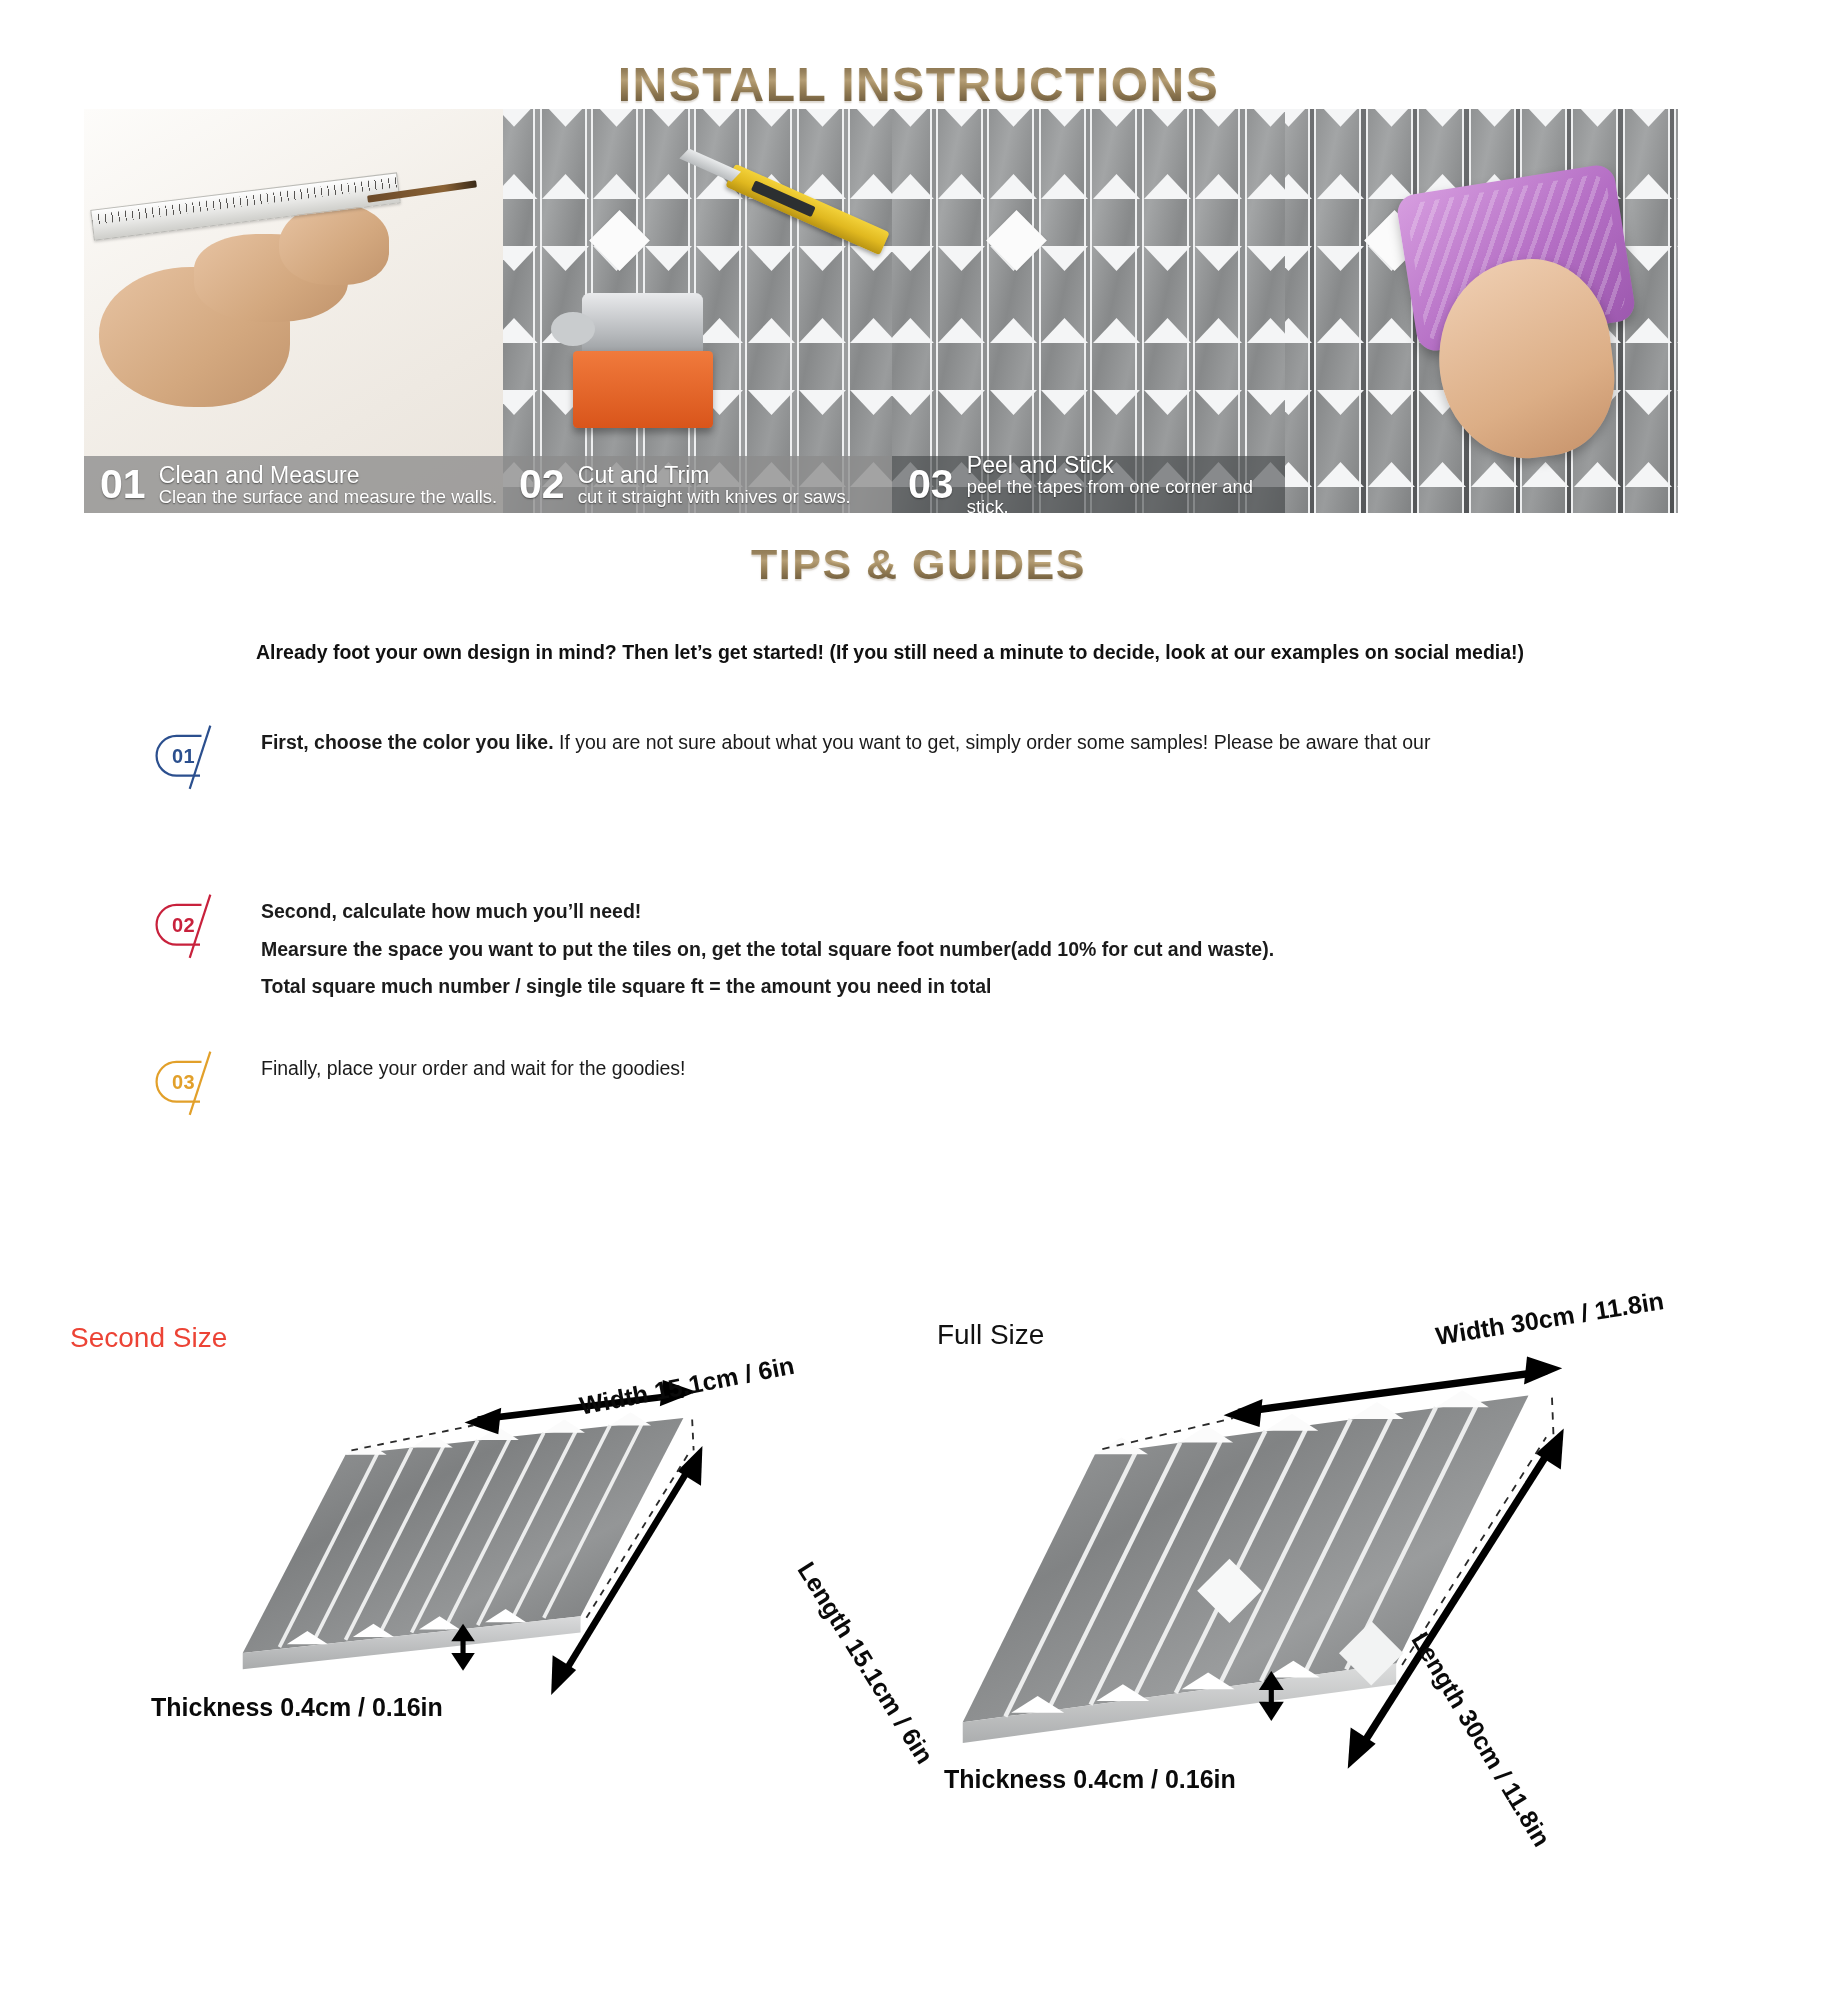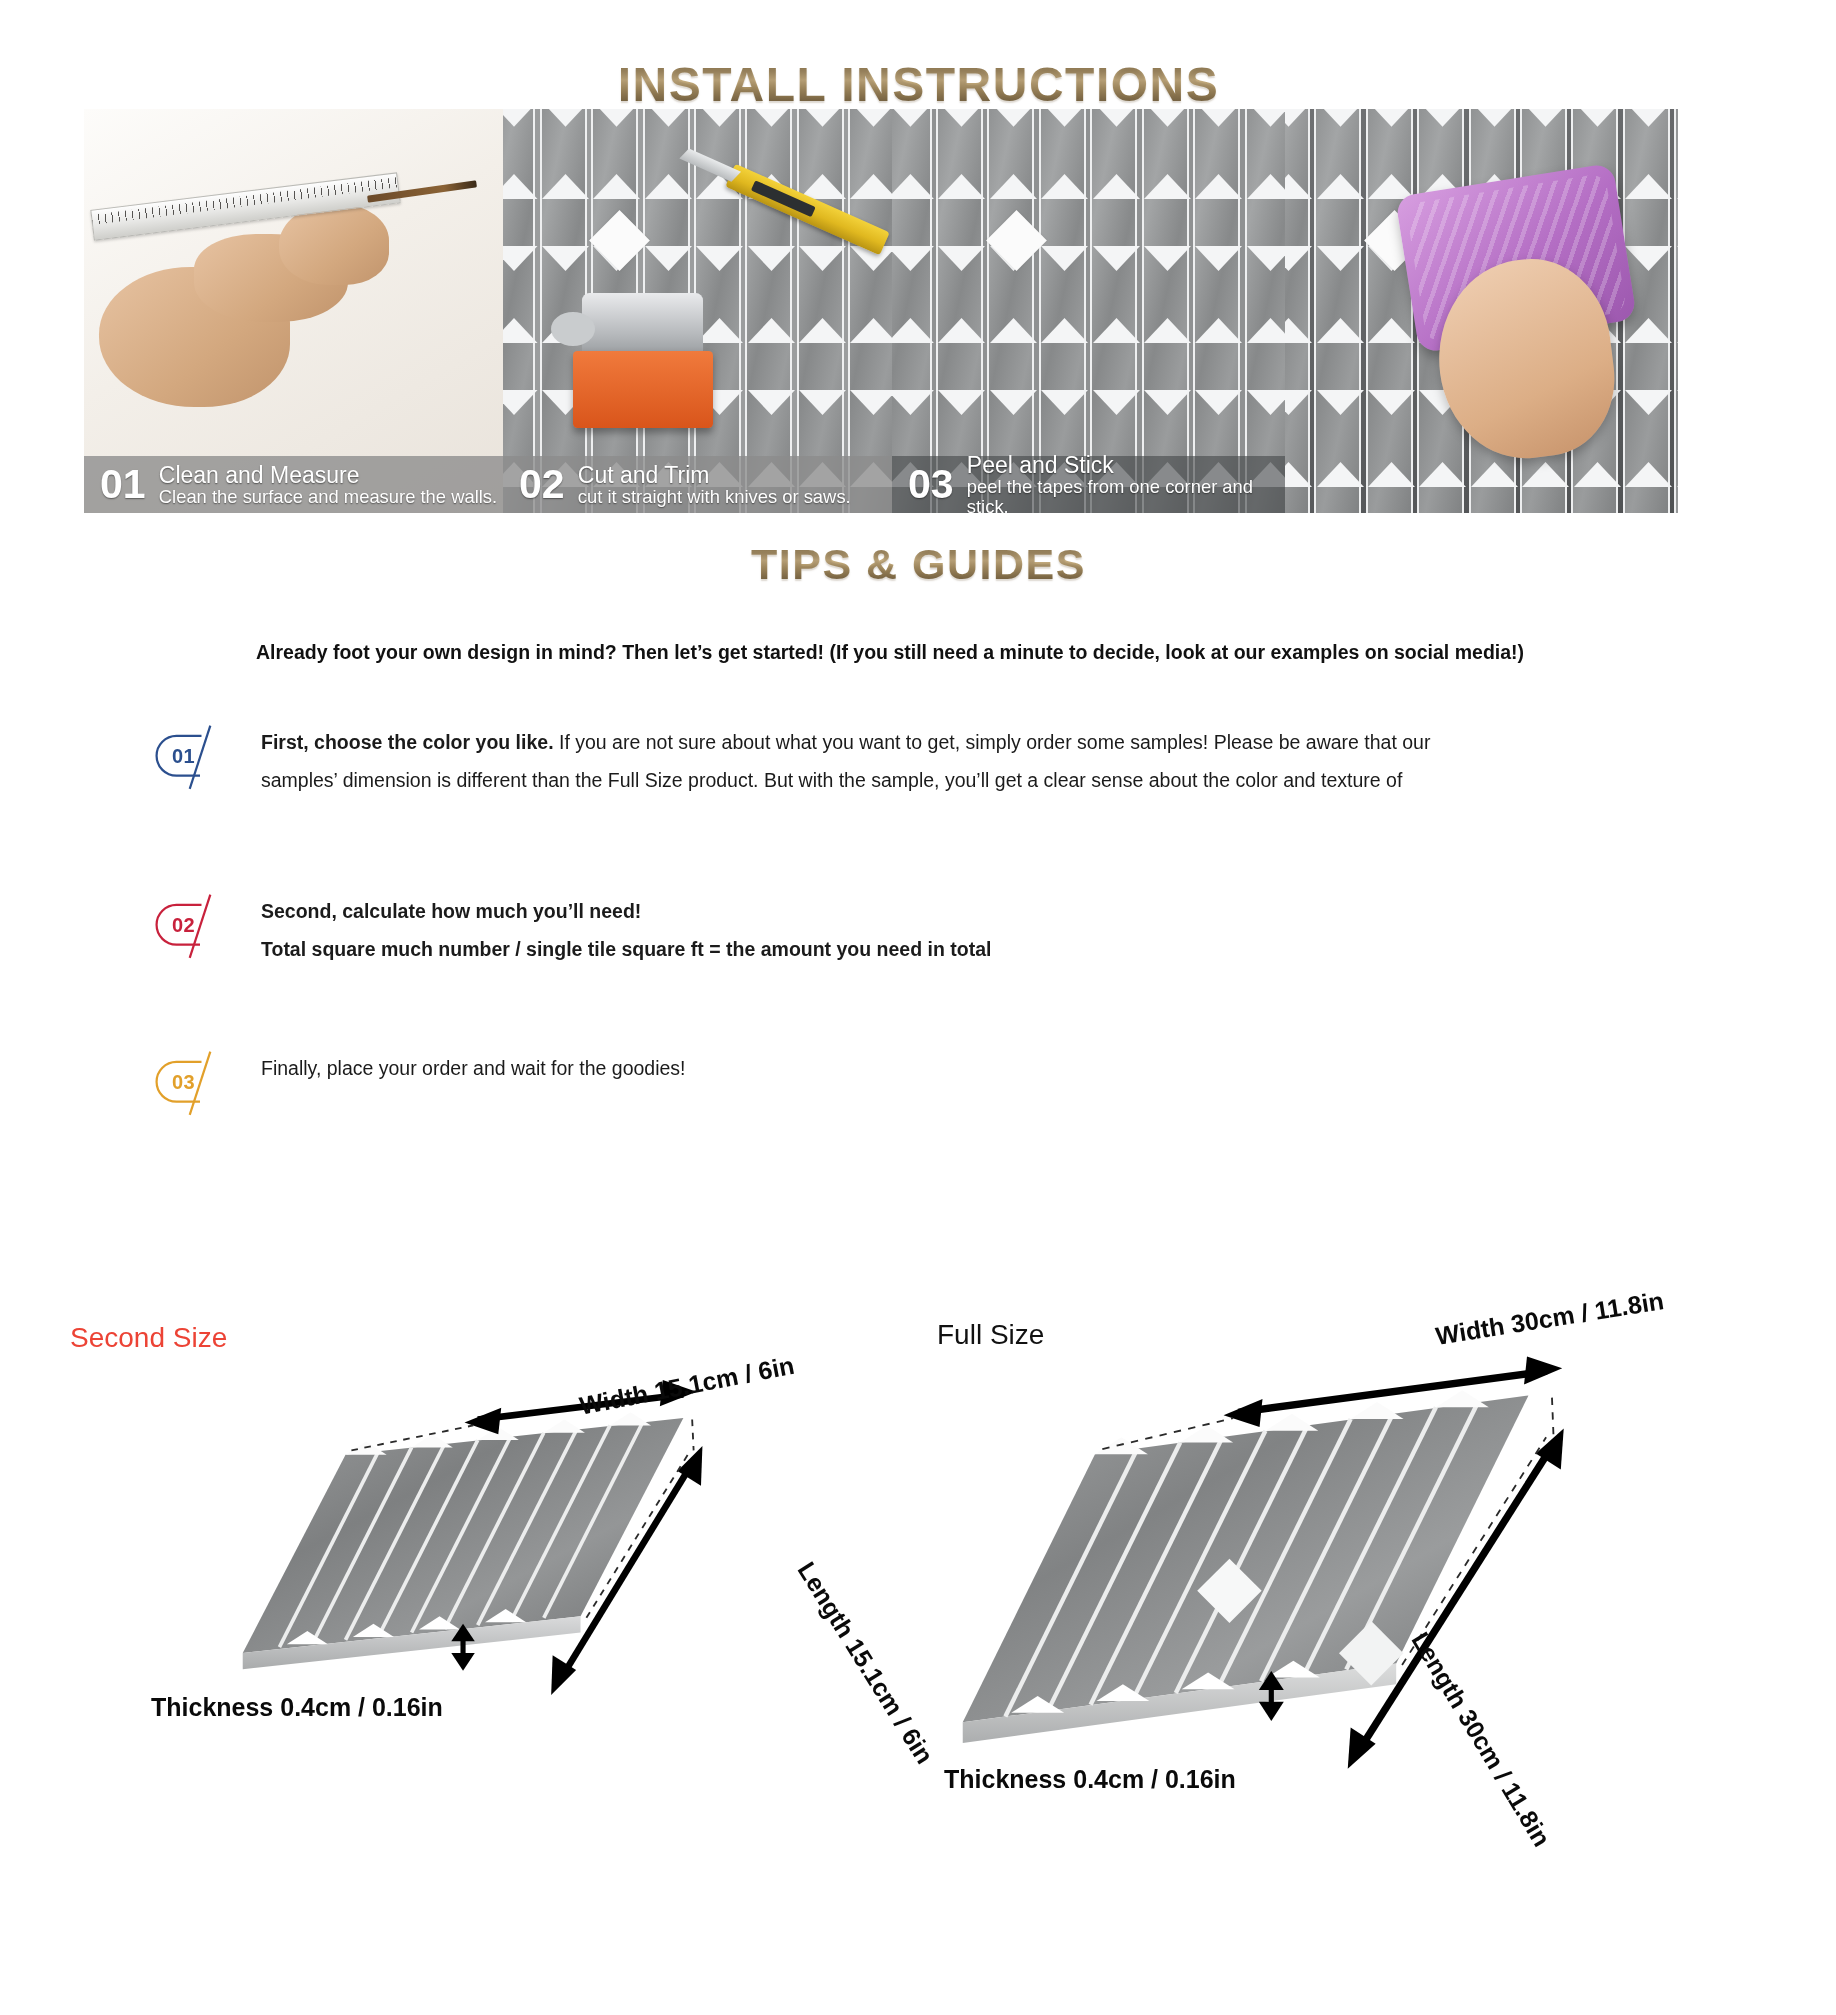--- a/index.html
+++ b/index.html
@@ -422,34 +422,34 @@
 <div class="tip-row" style="top:724px;">
   <div class="badge">
     <svg width="81" height="68" viewBox="0 0 110 92">
       <path d="M74 16 H40 A27 27 0 0 0 40 70 H72" fill="none" stroke="#2b4f8e" stroke-width="3"></path>
       <line x1="86" y1="2" x2="58" y2="88" stroke="#2b4f8e" stroke-width="3"></line>
     </svg>
     <div class="badge-num" style="color:#2b4f8e;">01</div>
   </div>
   <div class="tip-body">
     <div class="tip-line"><span class="b">First, choose the  color you like.</span><span>  If you are not sure about what you want to get, simply order some samples! Please be aware that our</span></div>
-    <div class="tip-line">samples’ dimension is different than the Full Size product. But with the sample, you’ll get a clear sense about the color and texture of</div>
   </div>
 </div>
 
 <div class="tip-row" style="top:893px;">
   <div class="badge">
     <svg width="81" height="68" viewBox="0 0 110 92">
       <path d="M74 16 H40 A27 27 0 0 0 40 70 H72" fill="none" stroke="#c8213c" stroke-width="3"></path>
       <line x1="86" y1="2" x2="58" y2="88" stroke="#c8213c" stroke-width="3"></line>
     </svg>
     <div class="badge-num" style="color:#c8213c;">02</div>
   </div>
   <div class="tip-body">
     <div class="tip-line b">Second, calculate how much you’ll need!</div>
+    <div class="tip-line b">Mearsure the space you want to put the tiles on, get the total square foot number(add 10% for cut and waste).</div>
     <div class="tip-line b">Total square much number / single tile square ft = the amount you need in total</div>
   </div>
 </div>
 
 <div class="tip-row" style="top:1050px;">
   <div class="badge">
     <svg width="81" height="68" viewBox="0 0 110 92">
       <path d="M74 16 H40 A27 27 0 0 0 40 70 H72" fill="none" stroke="#e2a02a" stroke-width="3"></path>
       <line x1="86" y1="2" x2="58" y2="88" stroke="#e2a02a" stroke-width="3"></line>
     </svg>

